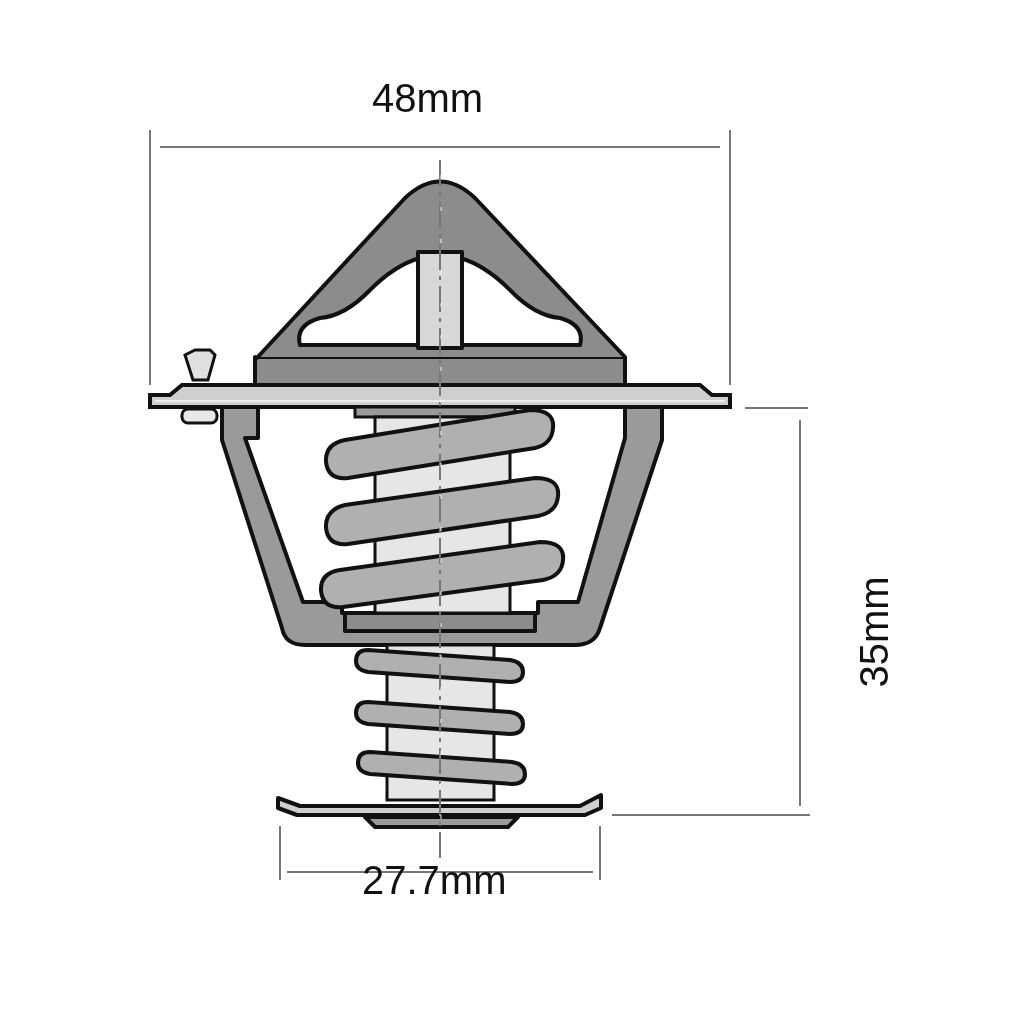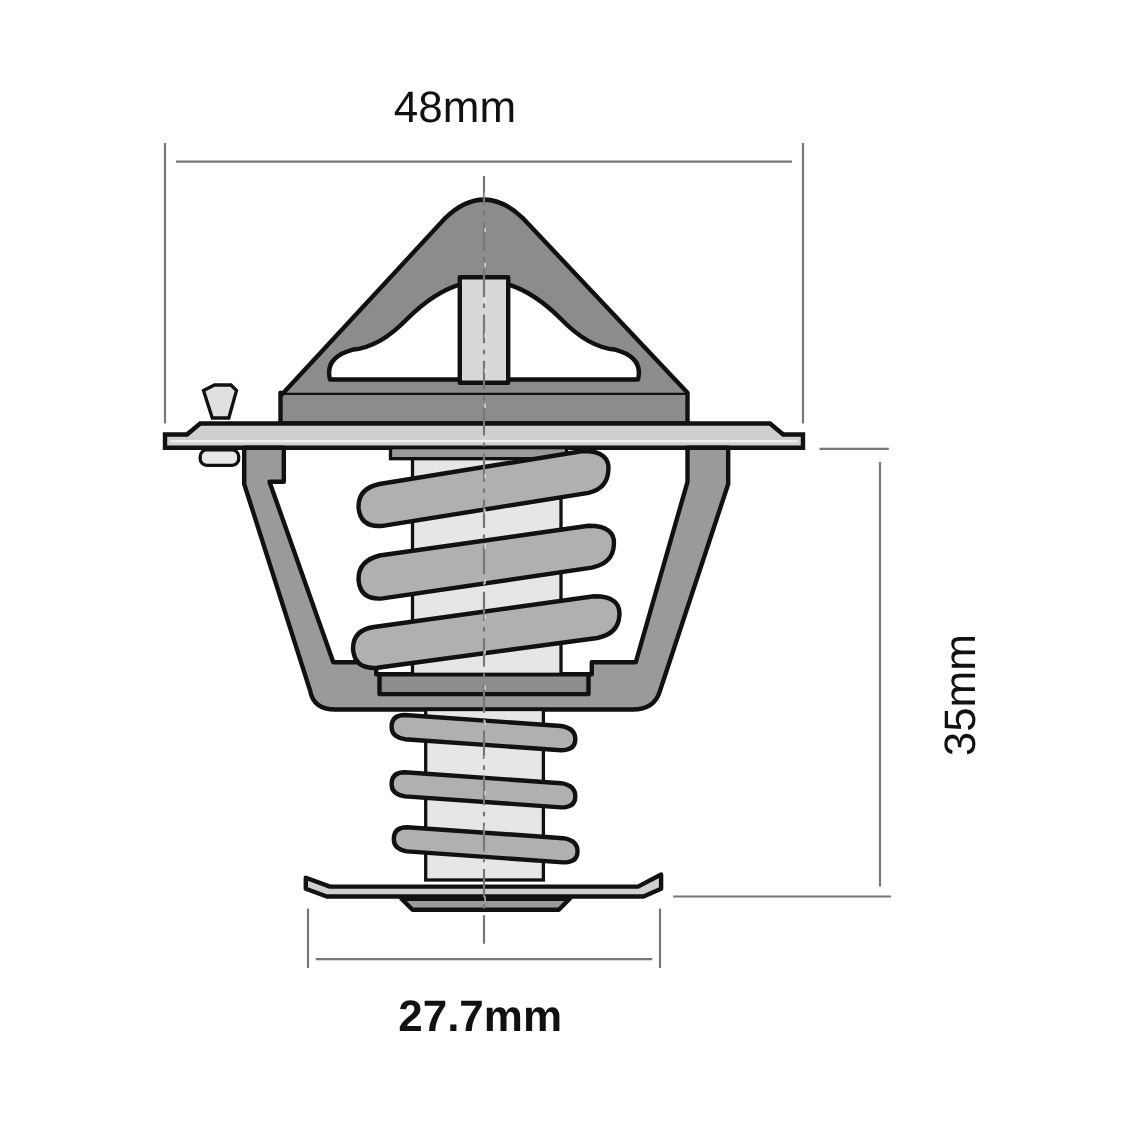--- a/index.html
+++ b/index.html
@@ -1,20 +1,20 @@
 <!DOCTYPE html>
 <html><head>
 <meta charset="utf-8">
 <style>
   html,body{margin:0;padding:0;background:#ffffff;}
   body{width:1024px;height:1024px;overflow:hidden;position:relative;}
   svg{position:absolute;left:0;top:0;}
   .dim-label{position:absolute;font-family:"Liberation Sans","DejaVu Sans",sans-serif;color:#111;font-size:40px;line-height:1;white-space:nowrap;}
-  #lbl-width{left:358px;top:78px;}
-  #lbl-base{left:362px;top:904px;font-weight:bold;}
+  #lbl-width{left:372px;top:78px;}
+  #lbl-base{left:362px;top:860px;}
   #lbl-height{left:818px;top:612px;transform:rotate(-90deg);transform-origin:center;}
 </style>
 </head>
 <body>
 
 <svg width="1024" height="1024" viewBox="0 0 1024 1024">
 
   <g stroke="#777" stroke-width="2" fill="none">
     <line x1="150" y1="130" x2="150" y2="385"></line>
     <line x1="730" y1="130" x2="730" y2="385"></line>

